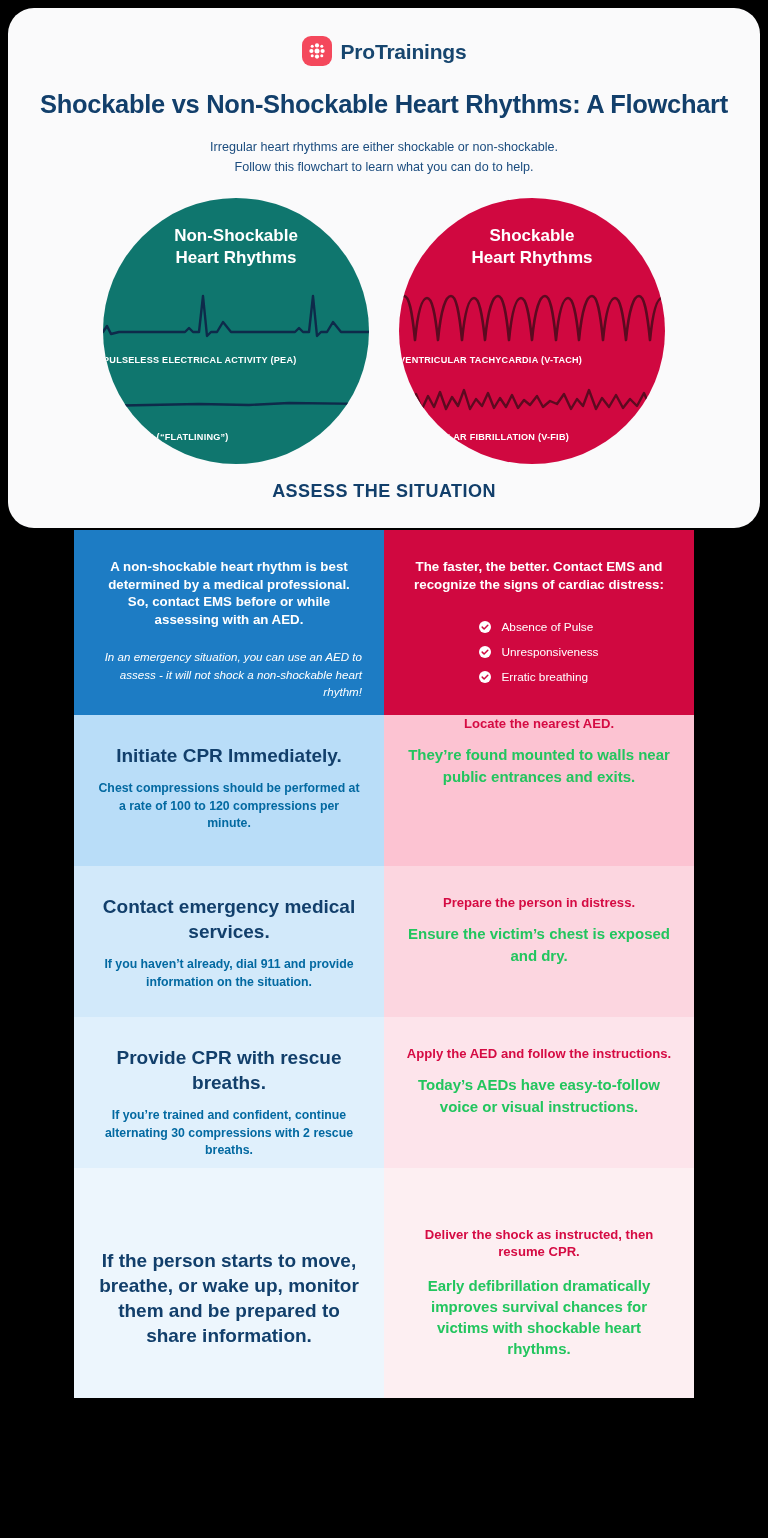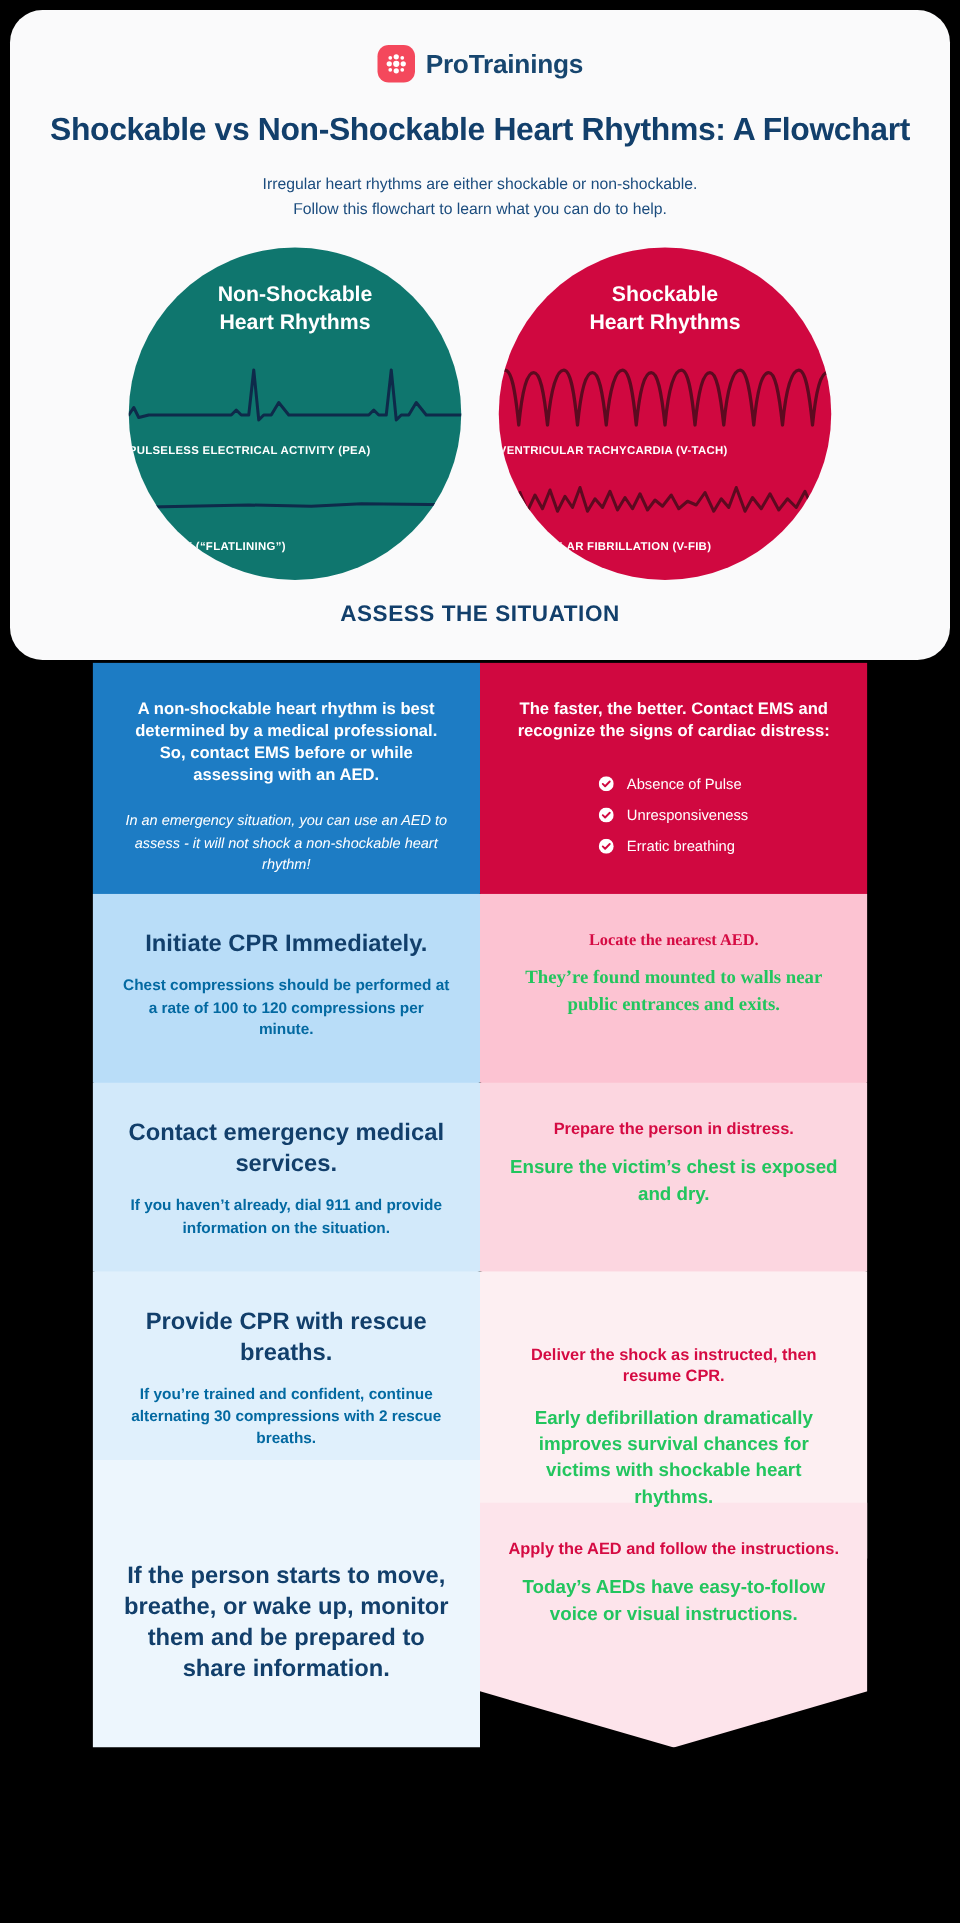--- a/index.html
+++ b/index.html
@@ -195,21 +195,21 @@
     <div class="col left">
 
       <div class="step s0" style="height:230px;padding-top:28px;">
         <div class="bg">
           <svg width="310" height="230" viewBox="0 0 310 230" preserveAspectRatio="none">
             <polygon points="0,0 310,0 310,185 155,230 0,185" fill="#1D7CC4"></polygon>
           </svg>
         </div>
         <div class="inner">
           <div class="step-head">A non-shockable heart rhythm is best determined by a medical professional. So, contact EMS before or while assessing with an AED.</div>
-          <div class="step-note" style="margin-top:20px;">In an emergency situation, you can use an AED to assess - it will not shock a non-shockable heart rhythm!</div>
+          <div class="step-note" style="margin-top:20px;text-align:right;">In an emergency situation, you can use an AED to assess - it will not shock a non-shockable heart rhythm!</div>
         </div>
       </div>
 
       <div class="step sx" style="height:196px;padding-top:28px;margin-top:-45px;">
         <div class="bg">
           <svg width="310" height="196" viewBox="0 0 310 196" preserveAspectRatio="none">
             <polygon points="0,0 310,0 310,151 155,196 0,151" fill="#B9DDF8"></polygon>
           </svg>
         </div>
         <div class="inner">
@@ -289,21 +289,21 @@
                     <circle cx="6" cy="6" r="6" fill="#ffffff"></circle>
                     <path d="M3.2 6.1 L5.1 8 L8.8 4.2" stroke="#D00840" stroke-width="1.5" fill="none" stroke-linecap="round" stroke-linejoin="round"></path>
                   </svg>
               </span>
               <span>Erratic breathing</span>
             </div>
           </div>
         </div>
       </div>
 
-      <div class="step sx" style="height:196px;padding-top:28px;margin-top:-45px;font-family:Liberation Serif, serif;">
+      <div class="step sx" style="height:196px;margin-top:-45px;">
         <div class="bg">
           <svg width="310" height="196" viewBox="0 0 310 196" preserveAspectRatio="none">
             <polygon points="0,0 310,0 310,151 155,196 0,151" fill="#FCC3D2"></polygon>
           </svg>
         </div>
         <div class="inner">
           <div class="step-head">Locate the nearest AED.</div>
           <div class="step-body" style="margin-top:12px;">They’re found mounted to walls near public entrances and exits.</div>
         </div>
       </div>
@@ -313,41 +313,41 @@
           <svg width="310" height="196" viewBox="0 0 310 196" preserveAspectRatio="none">
             <polygon points="0,0 310,0 310,151 155,196 0,151" fill="#FCD6E0"></polygon>
           </svg>
         </div>
         <div class="inner">
           <div class="step-head">Prepare the person in distress.</div>
           <div class="step-body" style="margin-top:12px;">Ensure the victim’s chest is exposed and dry.</div>
         </div>
       </div>
 
+      <div class="step sx" style="height:196px;padding-top:28px;margin-top:-45px;">
+        <div class="bg">
+          <svg width="310" height="196" viewBox="0 0 310 196" preserveAspectRatio="none">
+            <polygon points="0,0 310,0 310,151 155,196 0,151" fill="#FDE4EB"></polygon>
+          </svg>
+        </div>
+        <div class="inner">
+          <div class="step-head">Apply the AED and follow the instructions.</div>
+          <div class="step-body" style="margin-top:12px;">Today’s AEDs have easy-to-follow voice or visual instructions.</div>
+        </div>
+      </div>
+
       <div class="step sx" style="height:230px;padding-top:58px;margin-top:-45px;">
         <div class="bg">
           <svg width="310" height="230" viewBox="0 0 310 230" preserveAspectRatio="none">
             <polygon points="0,0 310,0 310,230 0,230" fill="#FDEFF2"></polygon>
           </svg>
         </div>
         <div class="inner">
           <div class="step-head">Deliver the shock as instructed, then resume CPR.</div>
           <div class="step-body" style="margin-top:14px;">Early defibrillation dramatically improves survival chances for victims with shockable heart rhythms.</div>
-        </div>
-      </div>
-
-      <div class="step sx" style="height:196px;padding-top:28px;margin-top:-45px;">
-        <div class="bg">
-          <svg width="310" height="196" viewBox="0 0 310 196" preserveAspectRatio="none">
-            <polygon points="0,0 310,0 310,151 155,196 0,151" fill="#FDE4EB"></polygon>
-          </svg>
-        </div>
-        <div class="inner">
-          <div class="step-head">Apply the AED and follow the instructions.</div>
-          <div class="step-body" style="margin-top:12px;">Today’s AEDs have easy-to-follow voice or visual instructions.</div>
         </div>
       </div>
     </div>
   </div>
 
   <div class="top-card">
 
     <div class="logo-row">
       <span class="logo-mark">
         <svg width="30" height="30" viewBox="0 0 30 30">

